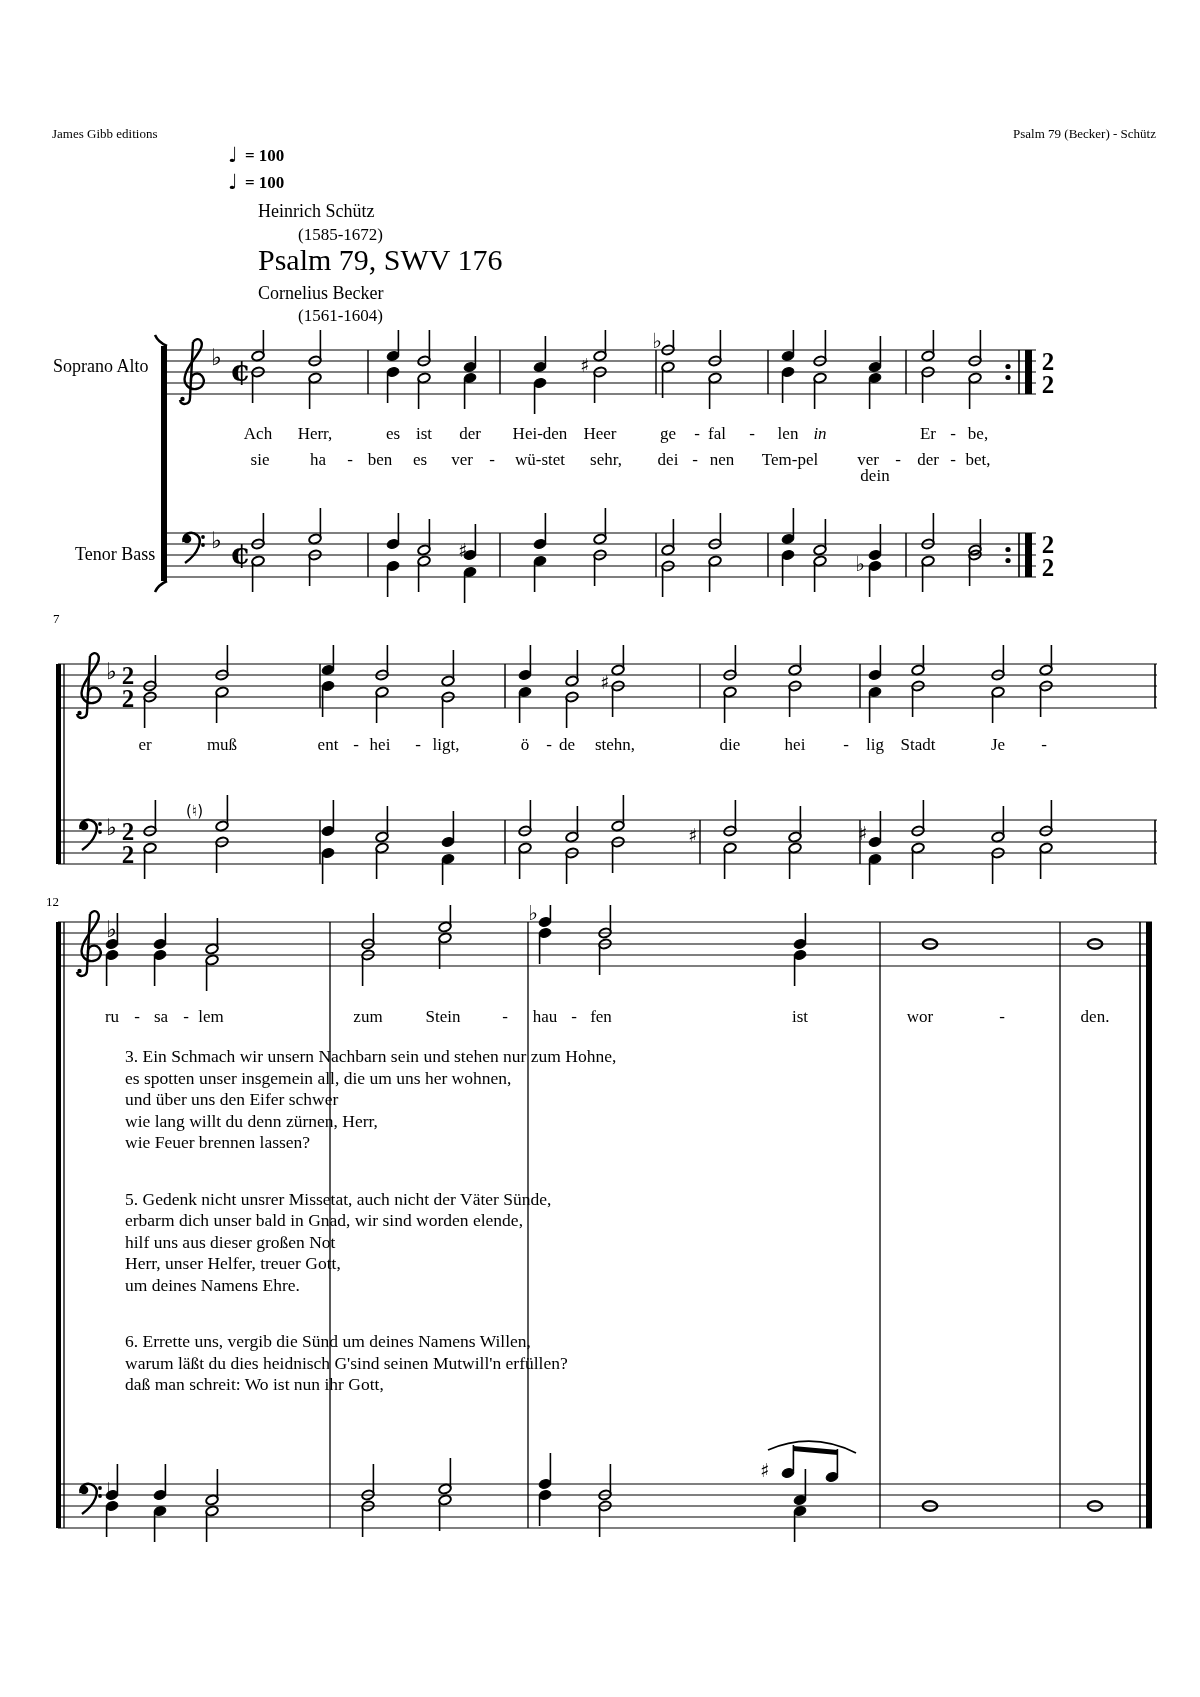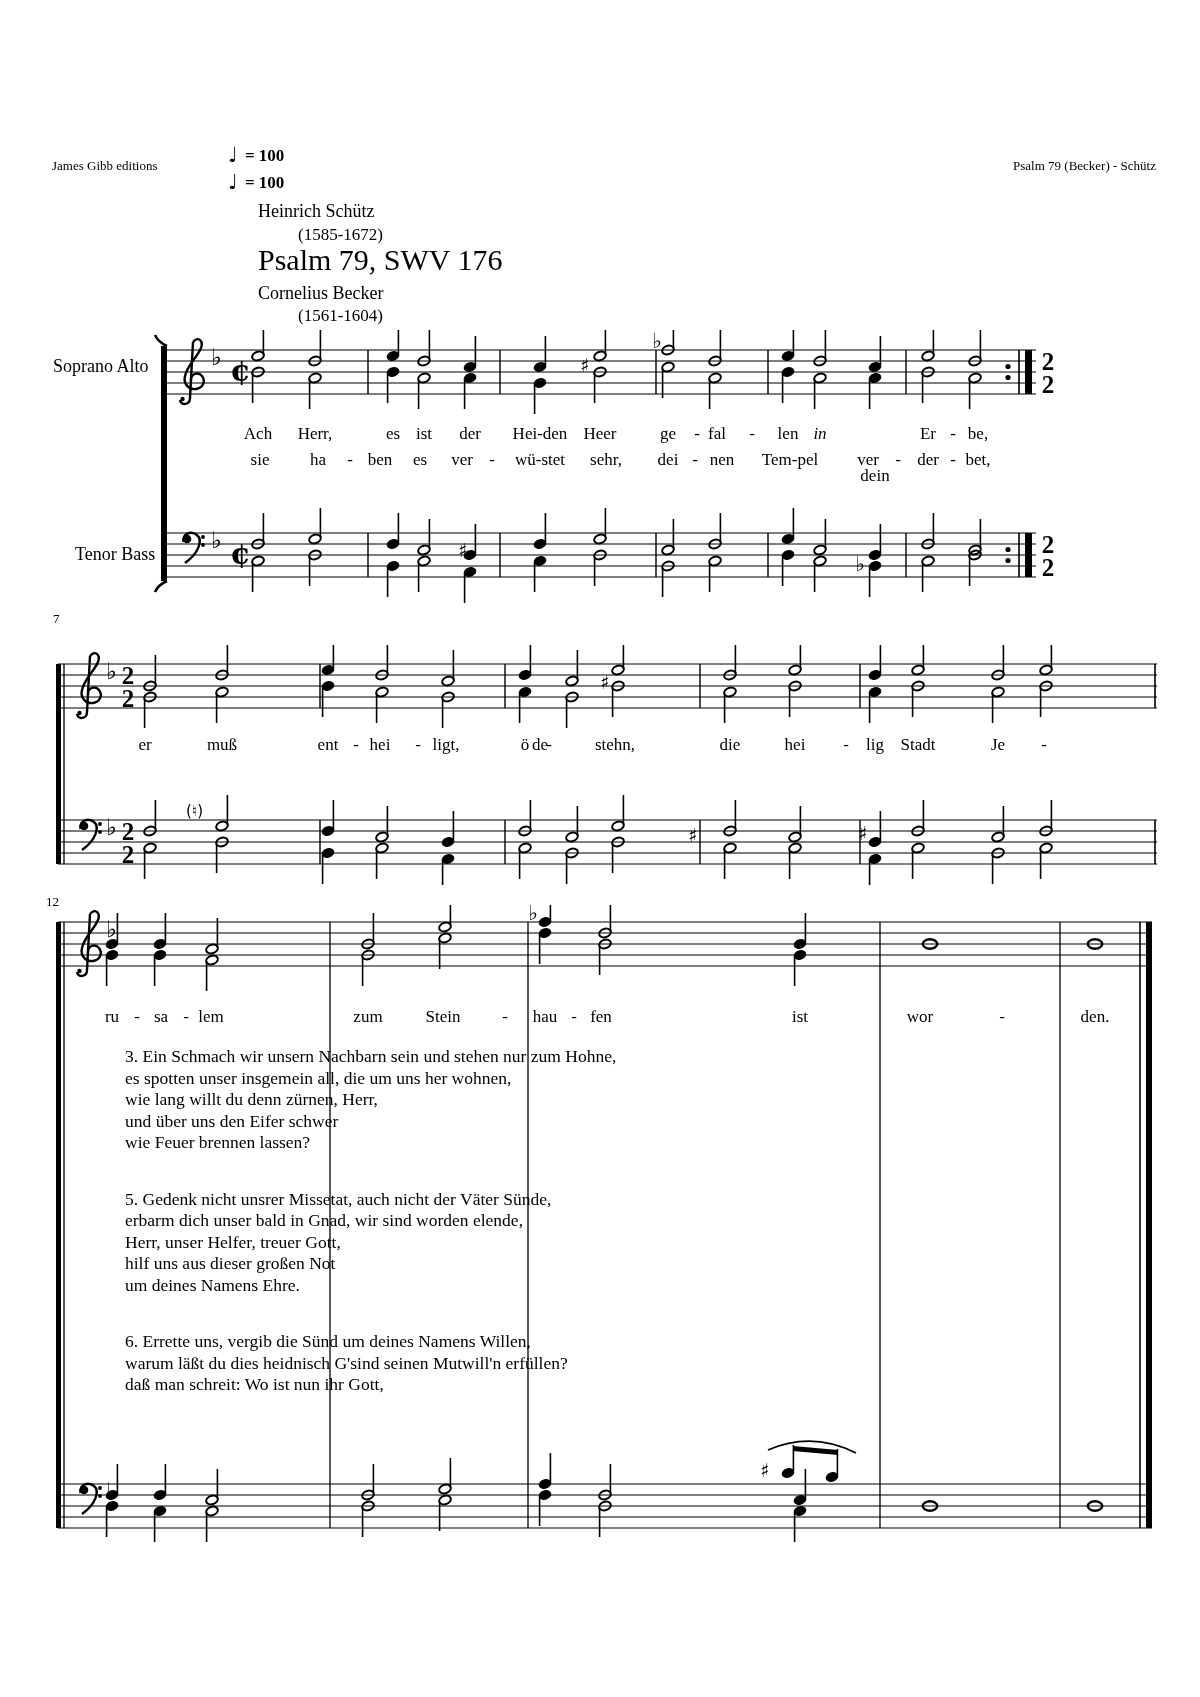--- a/index.html
+++ b/index.html
@@ -1,19 +1,19 @@
 <!DOCTYPE html>
 <html><head>
 <meta charset="utf-8">
 <style>
   html,body{margin:0;padding:0;background:#e8e8e8;}
   .page{position:relative;width:1200px;height:1697px;background:#ffffff;margin:0 auto;
         font-family:"Liberation Serif","DejaVu Serif",serif;color:#000;overflow:hidden;}
   .abs{position:absolute;white-space:nowrap;}
-  .hdr{font-size:13px;margin-top:32px;}
+  .hdr{font-size:13px;}
   .tempo{display:flex;align-items:center;gap:7px;font-weight:bold;font-size:17px;}
   .tempo .nq{font-family:"DejaVu Sans",sans-serif;font-size:21px;font-weight:normal;line-height:1;}
   .composer,.lyricist{font-size:18px;}
   .dates{font-size:17px;margin-left:40px;}
   .title{font-size:30px;font-weight:normal;margin:0;}
   .stafflabel{font-size:18px;}
   .mnum{font-size:13px;}
   .lyr{position:absolute;left:0;top:0;width:968px;height:22px;font-size:17px;}
   .lyr .syl{position:absolute;transform:translateX(-50%);}
   .verses{position:absolute;font-size:17.5px;line-height:21.5px;}
@@ -534,21 +534,21 @@
   <div class="lyr" style="top:735px">
       <span class="syl" style="left: 145px;">er</span>
       <span class="syl" style="left: 222px;">muß</span>
       <span class="syl" style="left: 328px;">ent</span>
       <span class="syl" style="left: 356px;">-</span>
       <span class="syl" style="left: 380px;">hei</span>
       <span class="syl" style="left: 418px;">-</span>
       <span class="syl" style="left: 446px;">ligt,</span>
       <span class="syl" style="left: 525px;">ö</span>
       <span class="syl" style="left: 549px;">-</span>
-      <span class="syl" style="left: 540px;">de</span>
+      <span class="syl" style="left: 567px;">de</span>
       <span class="syl" style="left: 615px;">stehn,</span>
       <span class="syl" style="left: 730px;">die</span>
       <span class="syl" style="left: 795px;">hei</span>
       <span class="syl" style="left: 846px;">-</span>
       <span class="syl" style="left: 875px;">lig</span>
       <span class="syl" style="left: 918px;">Stadt</span>
       <span class="syl" style="left: 998px;">Je</span>
       <span class="syl" style="left: 1044px;">-</span>
     </div>
   <div class="lyr" style="top:1007px">
@@ -566,29 +566,29 @@
       <span class="syl" style="left: 800px;">ist</span>
       <span class="syl" style="left: 920px;">wor</span>
       <span class="syl" style="left: 1002px;">-</span>
       <span class="syl" style="left: 1095px;">den.</span>
     </div>
 
   <div class="verses" style="left:125px;top:1046px">
       <div class="verse">
         <div>3. Ein Schmach wir unsern Nachbarn sein und stehen nur zum Hohne,</div>
         <div>es spotten unser insgemein all, die um uns her wohnen,</div>
+        <div>und über uns den Eifer schwer</div>
         <div>wie lang willt du denn zürnen, Herr,</div>
-        <div>und über uns den Eifer schwer</div>
         <div>wie Feuer brennen lassen?</div>
       </div>
       <div class="verse">
         <div>5. Gedenk nicht unsrer Missetat, auch nicht der Väter Sünde,</div>
         <div>erbarm dich unser bald in Gnad, wir sind worden elende,</div>
+        <div>hilf uns aus dieser großen Not</div>
         <div>Herr, unser Helfer, treuer Gott,</div>
-        <div>hilf uns aus dieser großen Not</div>
         <div>um deines Namens Ehre.</div>
       </div>
       <div class="verse">
         <div>6. Errette uns, vergib die Sünd um deines Namens Willen,</div>
         <div>warum läßt du dies heidnisch G'sind seinen Mutwill'n erfüllen?</div>
         <div>daß man schreit: Wo ist nun ihr Gott,</div>
       </div>
     </div>
 
 </div>

